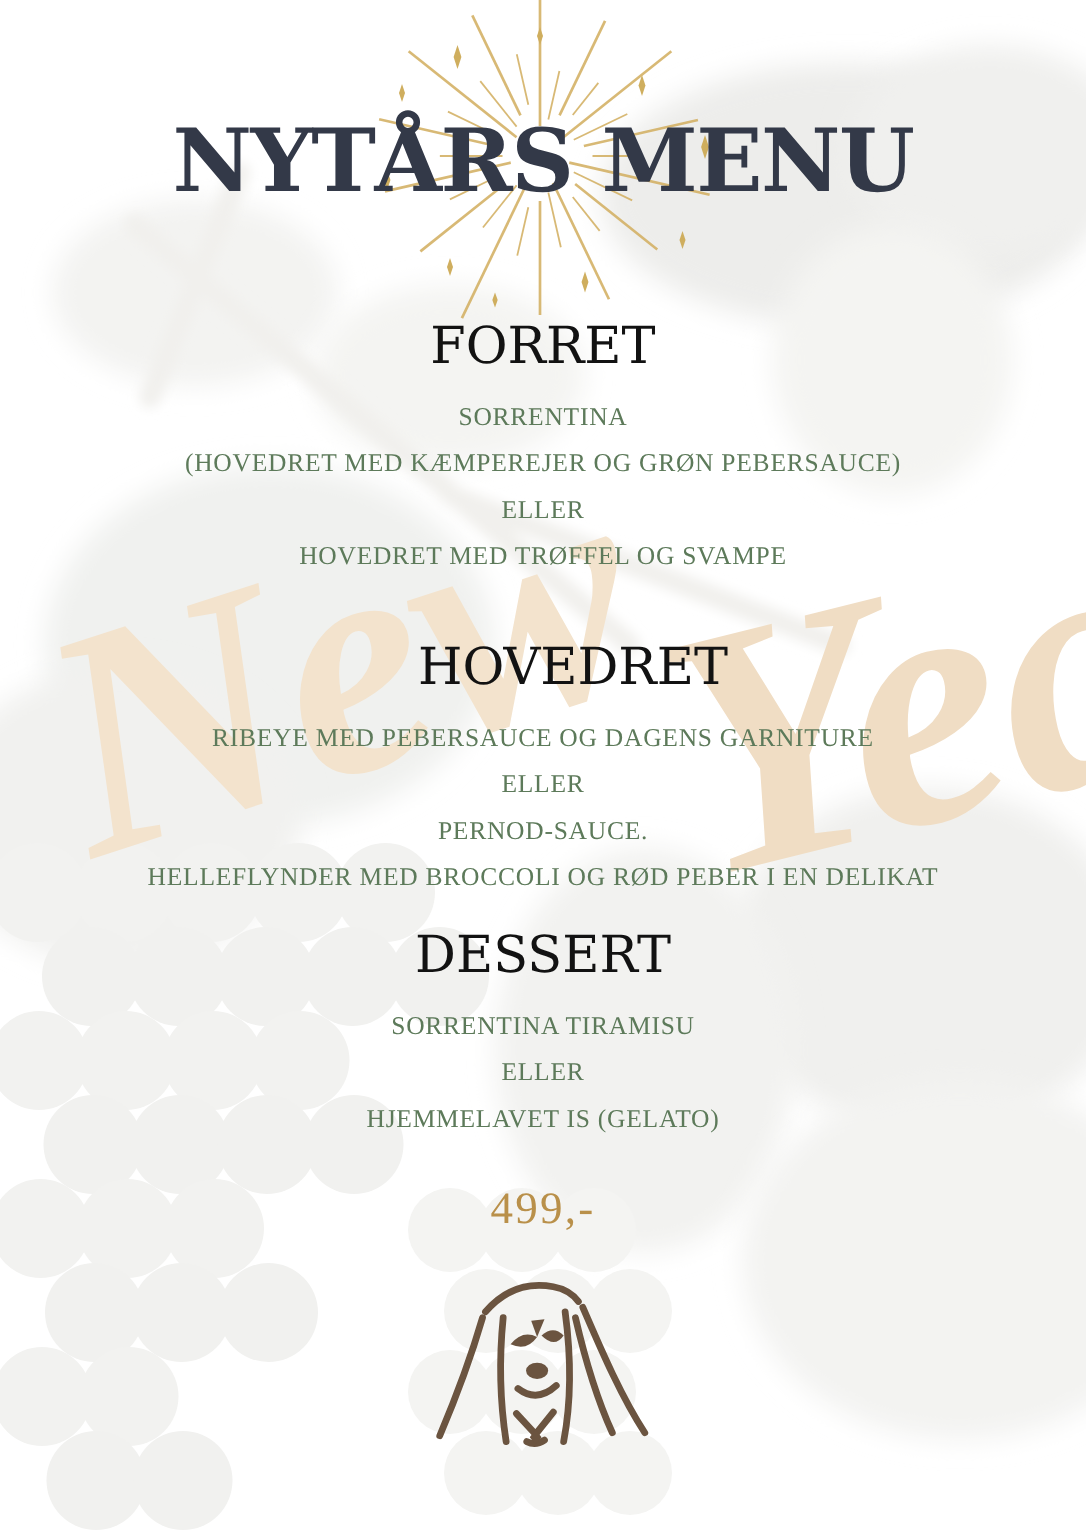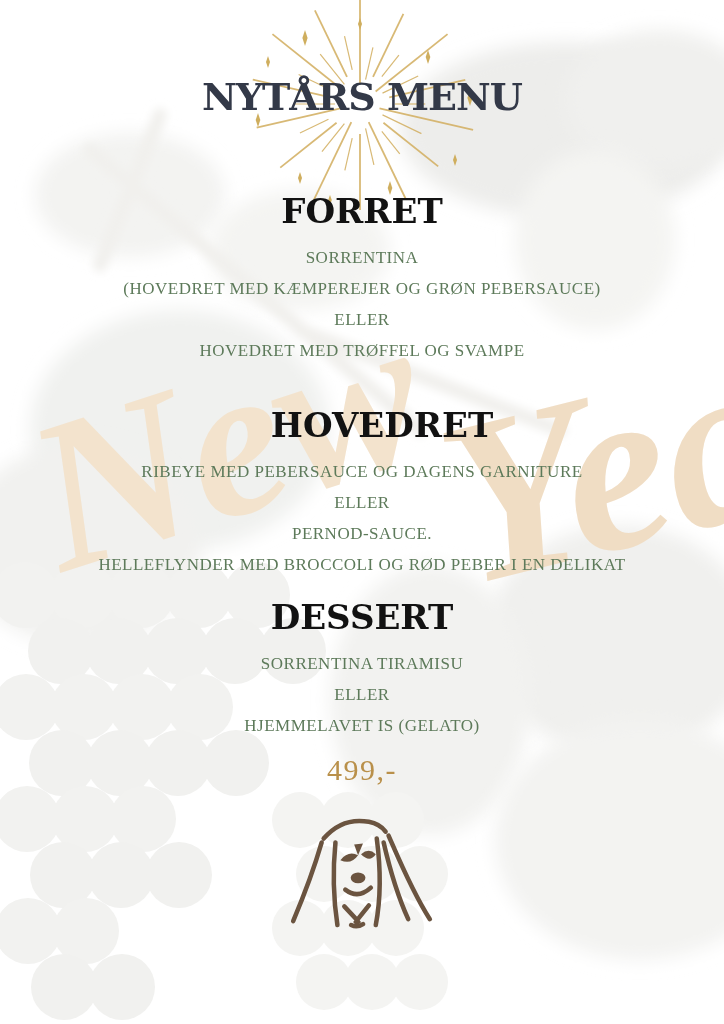--- a/index.html
+++ b/index.html
@@ -22,45 +22,45 @@
   .menu {
     position:relative;
     z-index:2;
     width:724px;
     text-align:center;
   }
   .menu-title {
     padding-top:78px;
     font-family:"DejaVu Serif", serif;
     font-weight:bold;
-    font-size:38px;
+    font-size:58px;
     line-height:1;
     letter-spacing:-1px;
     color:#333948;
   }
   .section-heading {
     font-family:"DejaVu Serif", serif;
-    font-weight:bold;
+    font-weight:normal;
     font-size:34px;
     line-height:1;
     letter-spacing:0px;
     color:#121212;
   }
   .h-forret   { margin-top:78px; }
   .h-hovedret { margin-top:42px;padding-left:40px; }
   .h-dessert  { margin-top:20px; }
   .section-lines { margin-top:14px; }
   .section-lines p {
     font-size:17px;
     line-height:31px;
     letter-spacing:0.5px;
     color:#5d7a5a;
   }
   .price {
-    margin-top:14px;
+    margin-top:30px;
     font-size:30px;
     line-height:1;
     letter-spacing:1.5px;
     color:#b9904a;
   }
   .logo-wrap { margin-top:26px; display:flex; justify-content:center; }
 </style>
 </head>
 <body>
 

